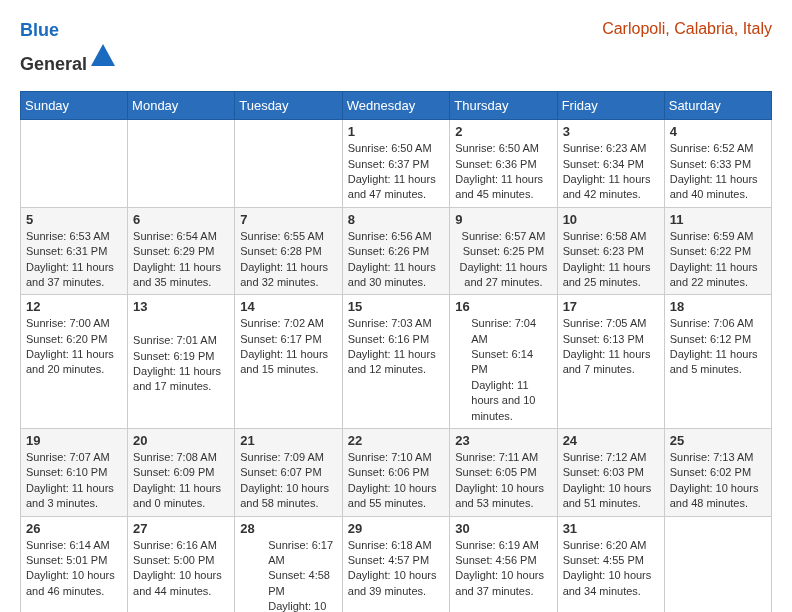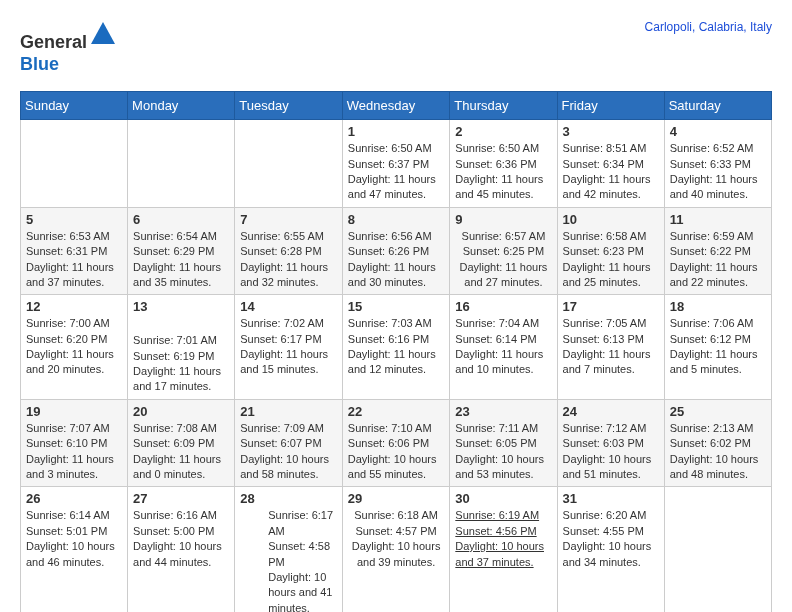--- a/index.html
+++ b/index.html
@@ -34,22 +34,22 @@
     }
     .title-block {
       text-align: right;
     }
     .month-title {
       font-size: 36px;
       font-weight: normal;
       color: #333;
     }
     .subtitle {
-      font-size: 12px;
-      color: #1d4ed8;
+      font-size: 16px;
+      color: #c2410c;
     }
     table {
       width: 100%;
       border-collapse: collapse;
       font-size: 11px;
     }
     thead th {
       background-color: #2a6ebb;
       color: #fff;
       padding: 6px 4px;
@@ -85,26 +85,26 @@
       background: #fff !important;
     }
   </style>
 </head>
 <body>
 
 <div class="header">
   <div class="logo">
     <div>
       <div class="logo-text">
+        <span class="logo-blue">Blue</span>
+      </div>
+      <div class="logo-text">
         <span class="logo-general">General</span><svg class="logo-icon" viewBox="0 0 28 28">
             <polygon points="14,2 26,24 2,24" fill="#1a6bbf"></polygon>
           </svg>
-      </div>
-      <div class="logo-text">
-        <span class="logo-blue">Blue</span>
       </div>
     </div>
   </div>
   <div class="title-block">
     <div class="subtitle">Carlopoli, Calabria, Italy</div>
   </div>
 </div>
 
 <table>
   <thead>
@@ -130,21 +130,21 @@
 Daylight: 11 hours and 47 minutes.</div>
         </td>
         <td>
           <span class="day-number">2</span>
           <div class="day-info" style="white-space: pre-line;">Sunrise: 6:50 AM
 Sunset: 6:36 PM
 Daylight: 11 hours and 45 minutes.</div>
         </td>
         <td>
           <span class="day-number">3</span>
-          <div class="day-info" style="white-space: pre-line;">Sunrise: 8:51 AM
+          <div class="day-info" style="white-space: pre-line;">Sunrise: 6:23 AM
 Sunset: 6:34 PM
 Daylight: 11 hours and 42 minutes.</div>
         </td>
         <td>
           <span class="day-number">4</span>
           <div class="day-info" style="white-space: pre-line;">Sunrise: 6:52 AM
 Sunset: 6:33 PM
 Daylight: 11 hours and 40 minutes.</div>
         </td>
       </tr>
@@ -212,21 +212,21 @@
 Daylight: 11 hours and 15 minutes.</div>
         </td>
         <td>
           <span class="day-number">15</span>
           <div class="day-info" style="white-space: pre-line;">Sunrise: 7:03 AM
 Sunset: 6:16 PM
 Daylight: 11 hours and 12 minutes.</div>
         </td>
         <td>
           <span class="day-number">16</span>
-          <div class="day-info" style="white-space: pre-line;">Sunrise: 7:04 AM
+          <div class="day-info" style="white-space: pre-line; margin-left: 16px;">Sunrise: 7:04 AM
 Sunset: 6:14 PM
 Daylight: 11 hours and 10 minutes.</div>
         </td>
         <td>
           <span class="day-number">17</span>
           <div class="day-info" style="white-space: pre-line;">Sunrise: 7:05 AM
 Sunset: 6:13 PM
 Daylight: 11 hours and 7 minutes.</div>
         </td>
         <td>
@@ -268,21 +268,21 @@
 Daylight: 10 hours and 53 minutes.</div>
         </td>
         <td>
           <span class="day-number">24</span>
           <div class="day-info" style="white-space: pre-line;">Sunrise: 7:12 AM
 Sunset: 6:03 PM
 Daylight: 10 hours and 51 minutes.</div>
         </td>
         <td>
           <span class="day-number">25</span>
-          <div class="day-info" style="white-space: pre-line;">Sunrise: 2:13 AM
+          <div class="day-info" style="white-space: pre-line;">Sunrise: 7:13 AM
 Sunset: 6:02 PM
 Daylight: 10 hours and 48 minutes.</div>
         </td>
       </tr>
       <tr>
         <td>
           <span class="day-number">26</span>
           <div class="day-info" style="white-space: pre-line;">Sunrise: 6:14 AM
 Sunset: 5:01 PM
 Daylight: 10 hours and 46 minutes.</div>
@@ -294,27 +294,27 @@
 Daylight: 10 hours and 44 minutes.</div>
         </td>
         <td>
           <span class="day-number">28</span>
           <div class="day-info" style="white-space: pre-line; margin-left: 28px;">Sunrise: 6:17 AM
 Sunset: 4:58 PM
 Daylight: 10 hours and 41 minutes.</div>
         </td>
         <td>
           <span class="day-number">29</span>
-          <div class="day-info" style="white-space: pre-line; text-align: center;">Sunrise: 6:18 AM
+          <div class="day-info" style="white-space: pre-line;">Sunrise: 6:18 AM
 Sunset: 4:57 PM
 Daylight: 10 hours and 39 minutes.</div>
         </td>
         <td>
           <span class="day-number">30</span>
-          <div class="day-info" style="white-space: pre-line; text-decoration: underline;">Sunrise: 6:19 AM
+          <div class="day-info" style="white-space: pre-line;">Sunrise: 6:19 AM
 Sunset: 4:56 PM
 Daylight: 10 hours and 37 minutes.</div>
         </td>
         <td>
           <span class="day-number">31</span>
           <div class="day-info" style="white-space: pre-line;">Sunrise: 6:20 AM
 Sunset: 4:55 PM
 Daylight: 10 hours and 34 minutes.</div>
         </td>
         <td class="empty-cell"></td>

